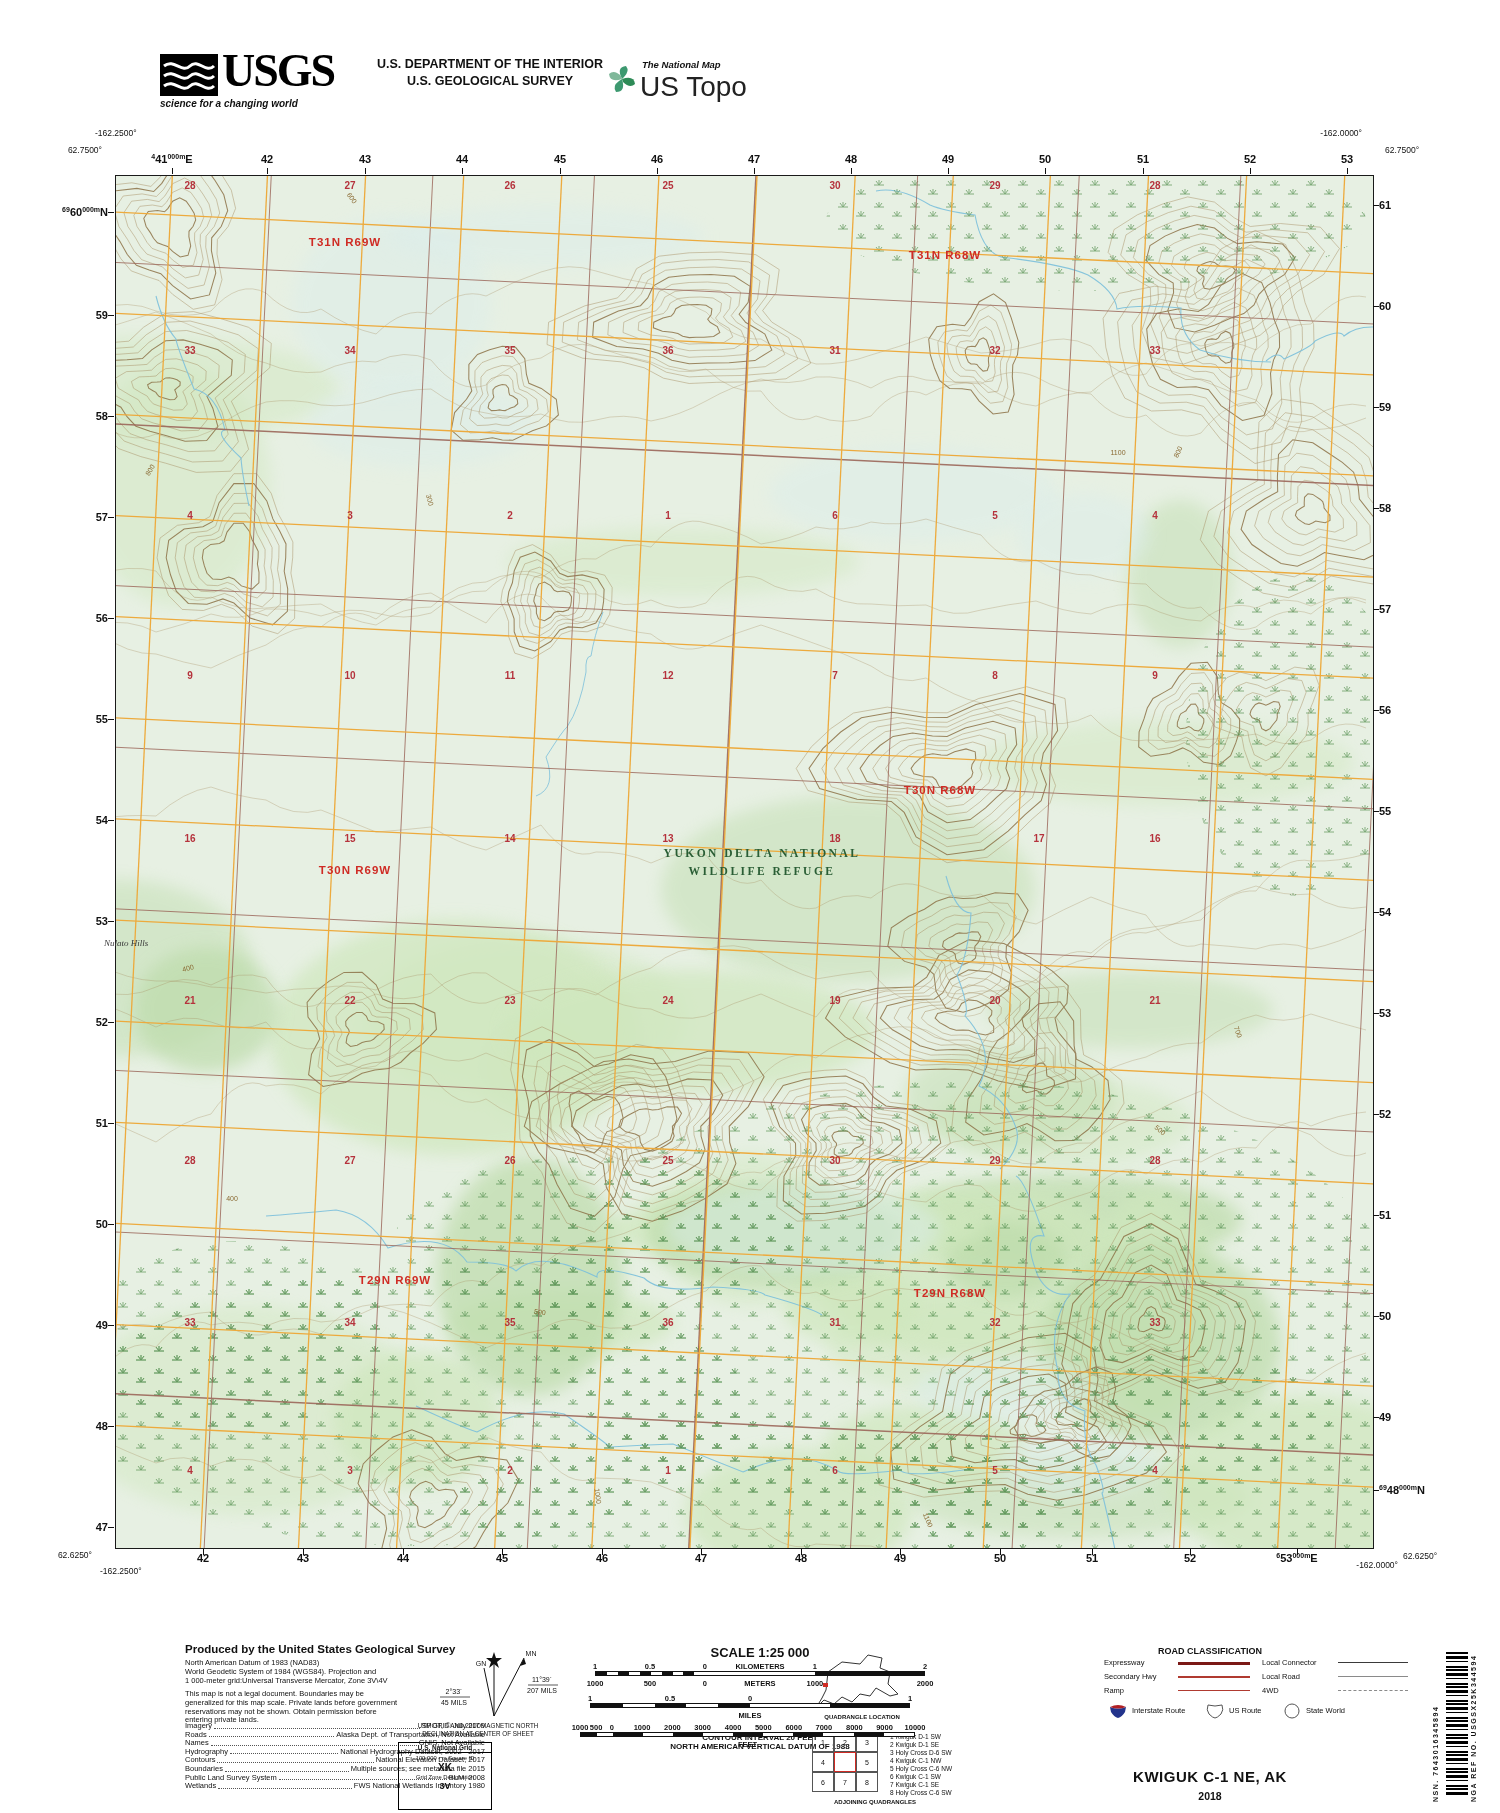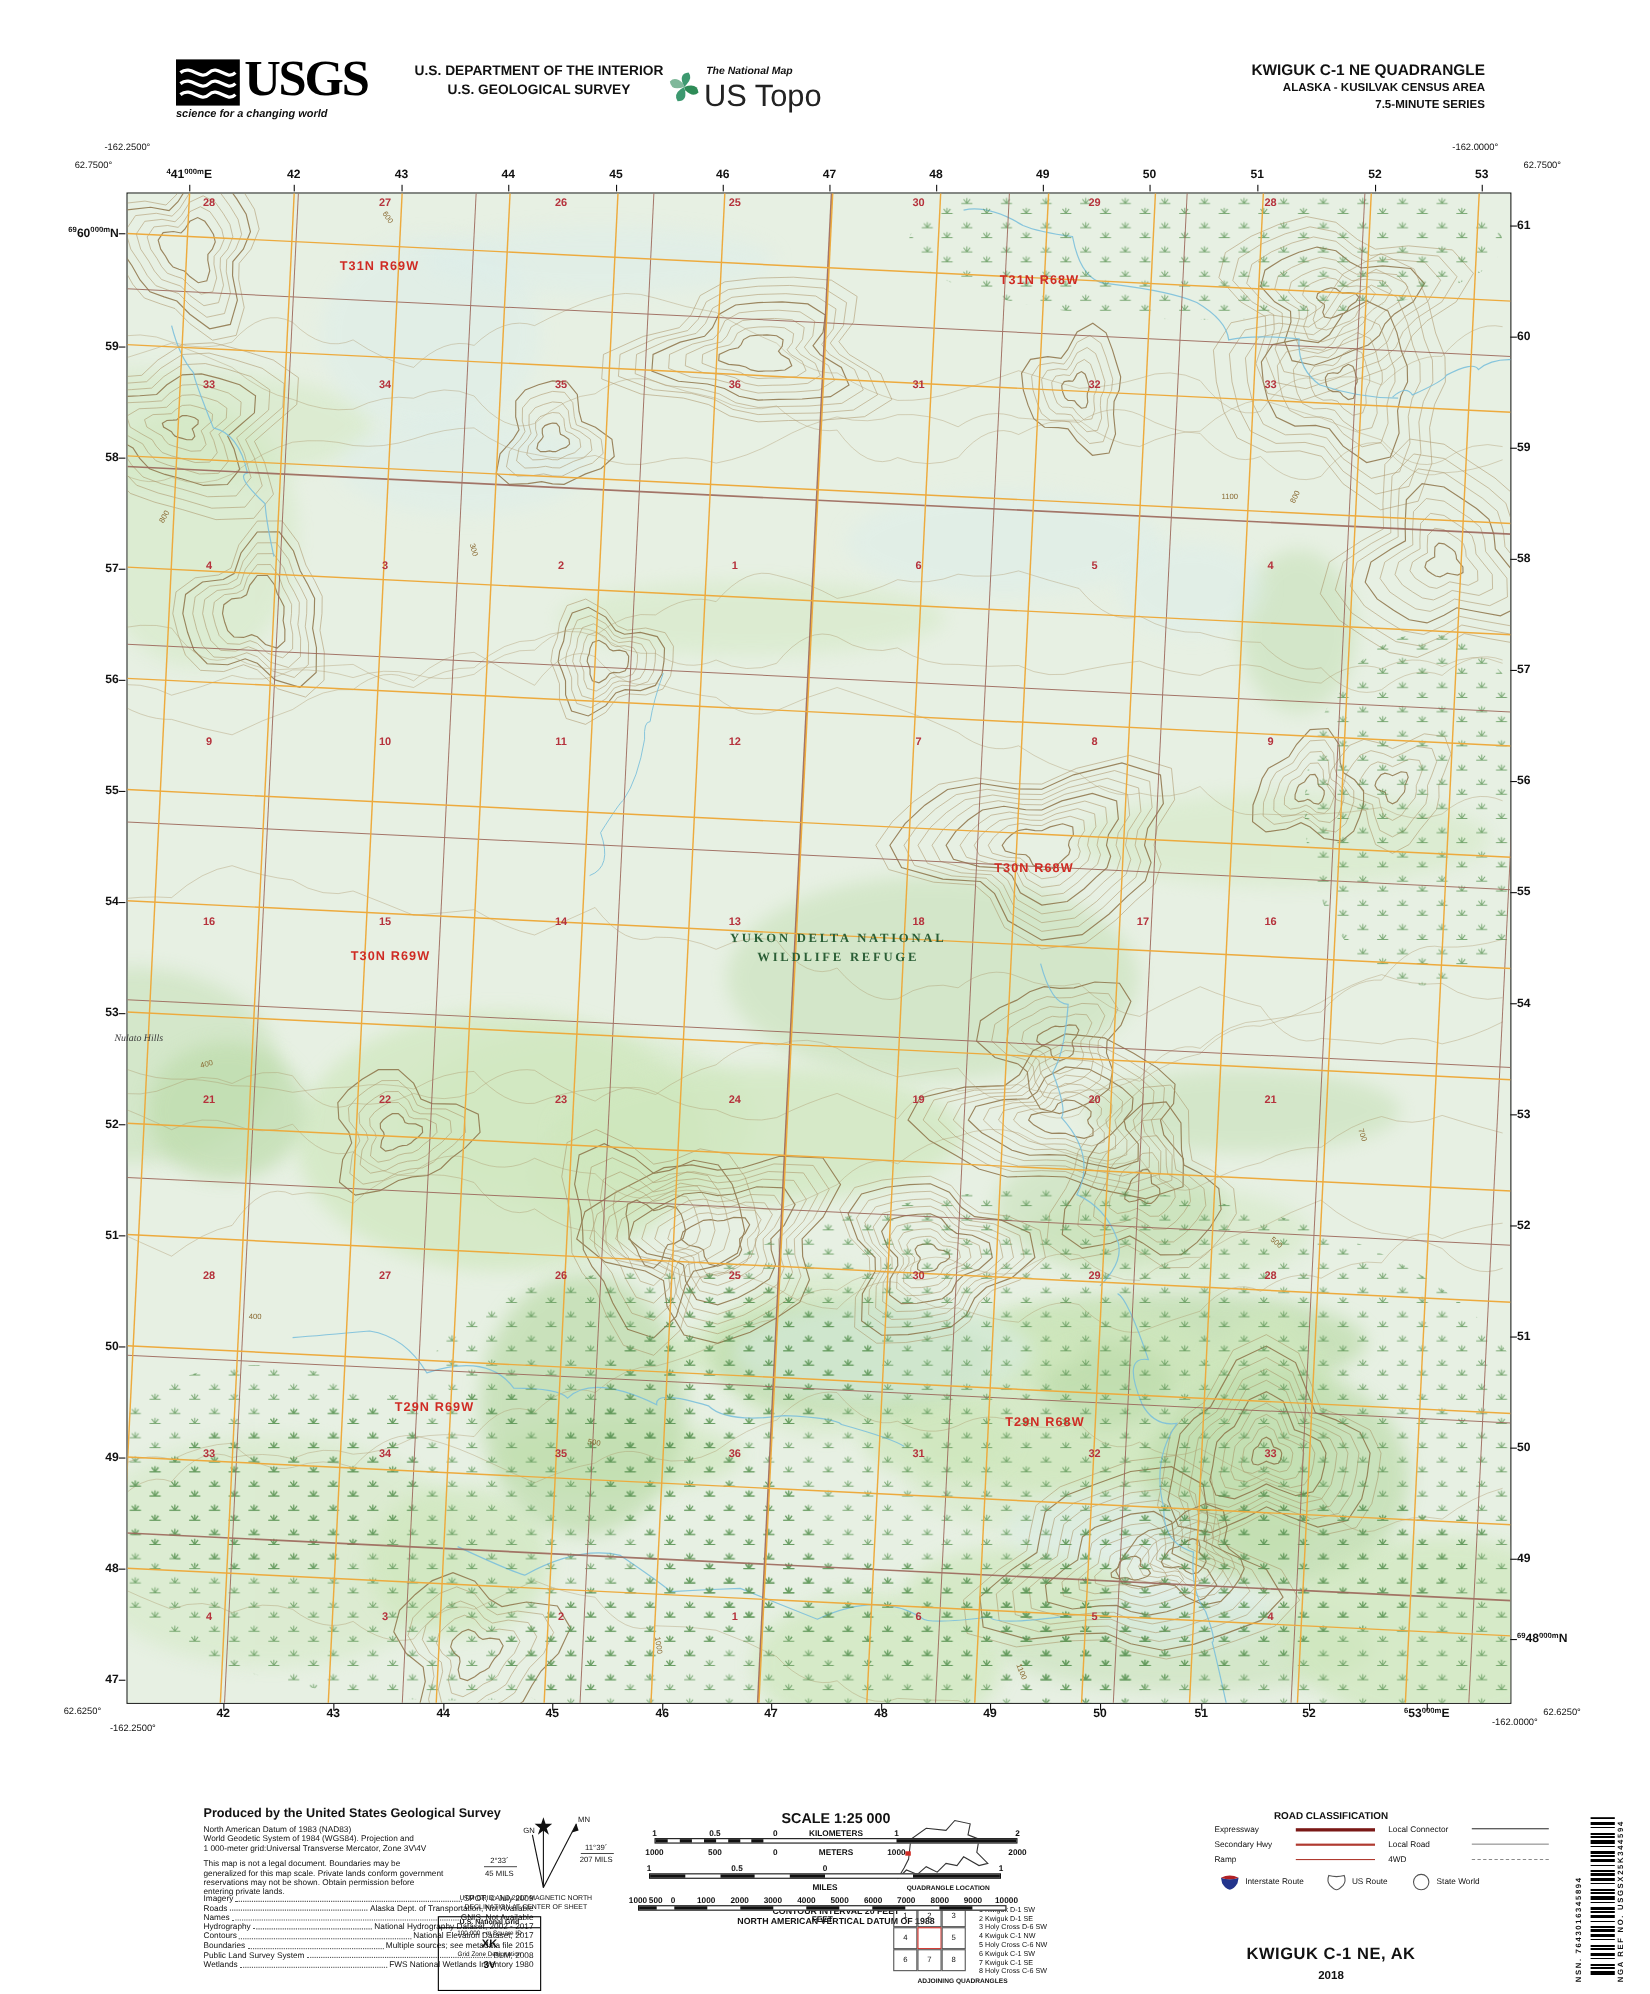--- a/index.html
+++ b/index.html
@@ -96,25 +96,20 @@
     <svg class="abs" style="left:8px;top:8px" width="32" height="32" viewBox="0 0 32 32">
       <g fill="#3d9970">
         <path d="M16,16 Q10,4 20,3 Q24,8 18,14 Z"></path>
         <path d="M16,16 Q28,12 29,21 Q24,26 17,19 Z" fill="#2e8b57"></path>
         <path d="M16,16 Q20,29 10,29 Q6,23 13,18 Z"></path>
         <path d="M16,16 Q4,20 3,11 Q8,6 15,13 Z" fill="#7fb89a"></path>
       </g>
     </svg>
     <div class="tnm">The National Map</div>
     <div class="ustopo-big">US Topo</div>
-  </div>
-  <div class="quadblock">
-    <div class="l1">KWIGUK C-1 NE QUADRANGLE</div>
-    <div class="l2">ALASKA - KUSILVAK CENSUS AREA</div>
-    <div class="l3">7.5-MINUTE SERIES</div>
   </div>
 
   <div class="map-frame" id="mapFrame"><svg width="1257" height="1372" viewBox="0 0 1257 1372">
         <defs>
           <clipPath id="mc">
             <rect x="0" y="0" width="1257" height="1372"></rect>
           </clipPath>
           <filter id="soft" x="-40%" y="-40%" width="180%" height="180%">
             <feGaussianBlur stdDeviation="8"></feGaussianBlur>
           </filter>
@@ -628,21 +623,21 @@
     </div>
 
   <div class="abs f-title" style="left:185px;top:1643px">Produced by the United States Geological Survey</div>
   <div class="abs f-small" style="left:185px;top:1659px" id="datumLines">
       <div>North American Datum of 1983 (NAD83)</div>
       <div>World Geodetic System of 1984 (WGS84).  Projection and</div>
       <div>1 000-meter grid:Universal Transverse Mercator, Zone 3V\4V</div>
     </div>
   <div class="abs f-small" style="left:185px;top:1690px" id="legalLines">
       <div>This map is not a legal document. Boundaries may be</div>
-      <div>generalized for this map scale. Private lands conform government</div>
+      <div>generalized for this map scale. Private lands before government</div>
       <div>reservations may not be shown. Obtain permission before</div>
       <div>entering private lands.</div>
     </div>
   <div class="credits" id="credits">
       <div class="credrow">
         <div>Imagery</div>
         <div class="fill"></div>
         <div>SPOT,  ©  July  2009</div>
       </div>
       <div class="credrow">

